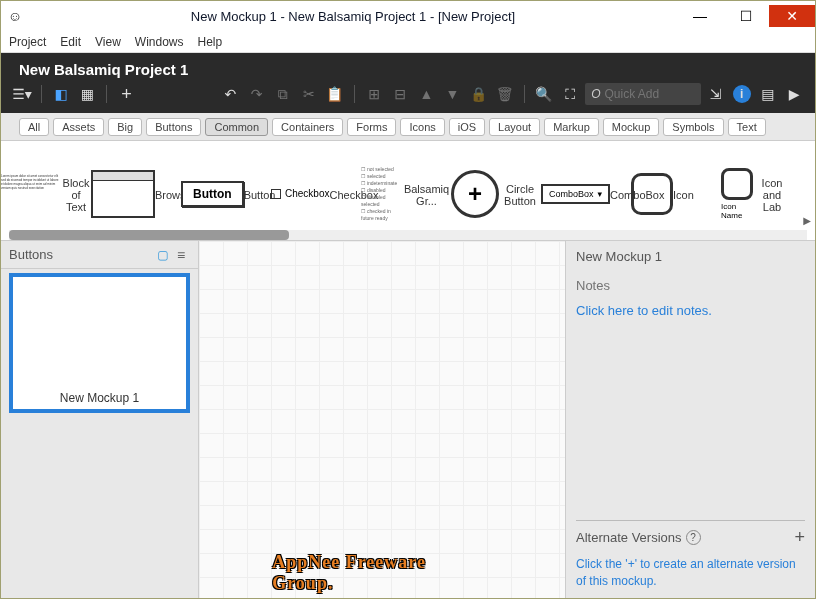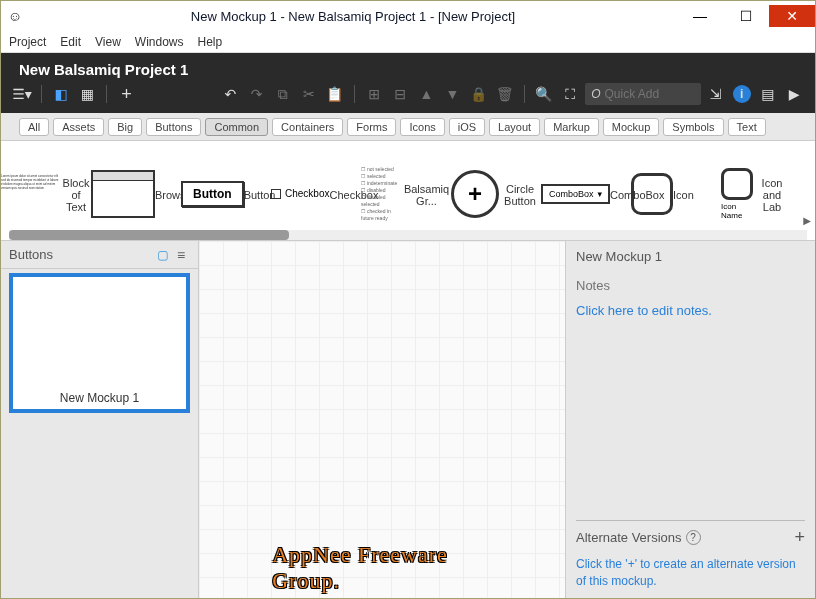--- a/index.html
+++ b/index.html
@@ -71,21 +71,21 @@
 .insp-title { font-size: 13px; color: #555; margin-bottom: 14px; }
 .insp-section { font-size: 13px; color: #737373; margin-bottom: 10px; }
 .insp-link { font-size: 13px; color: #2980d9; cursor: pointer; margin-bottom: 12px; }
 .insp-spacer { flex: 1; }
 .insp-divider { border: none; border-top: 1px solid #bbb; margin: 6px 0; }
 .insp-alt-head { display: flex; align-items: center; font-size: 13px; color: #555; margin-bottom: 8px; }
 .insp-q { width: 15px; height: 15px; border: 1px solid #888; border-radius: 50%; font-size: 10px; display: flex; align-items: center; justify-content: center; margin-left: 4px; cursor: pointer; }
 .insp-plus { margin-left: auto; font-size: 18px; color: #555; cursor: pointer; }
 .insp-alt-text { font-size: 12px; color: #2980d9; cursor: pointer; line-height: 1.4; }
 
-.watermark { position: absolute; bottom: 4px; left: 50%; transform: translateX(-60%); font-family: "Comic Sans MS", cursive; font-size: 22px; font-weight: normal; color: #e67e22; text-shadow: 1px 1px 0 #000, -1px -1px 0 #000, 1px -1px 0 #000, -1px 1px 0 #000; letter-spacing: 1px; pointer-events: none; }
+.watermark { position: absolute; bottom: 4px; left: 50%; transform: translateX(-60%); font-family: "Comic Sans MS", cursive; font-size: 18px; font-weight: bold; color: #e67e22; text-shadow: 1px 1px 0 #000, -1px -1px 0 #000, 1px -1px 0 #000, -1px 1px 0 #000; letter-spacing: 1px; pointer-events: none; }
 </style>
 </head>
 <body>
 
 <div class="window">
 
   <div class="titlebar">
     <div class="titlebar-icon">☺</div>
     <div class="titlebar-text">New Mockup 1 - New Balsamiq Project 1 - [New Project]</div>
     <div class="window-controls">

